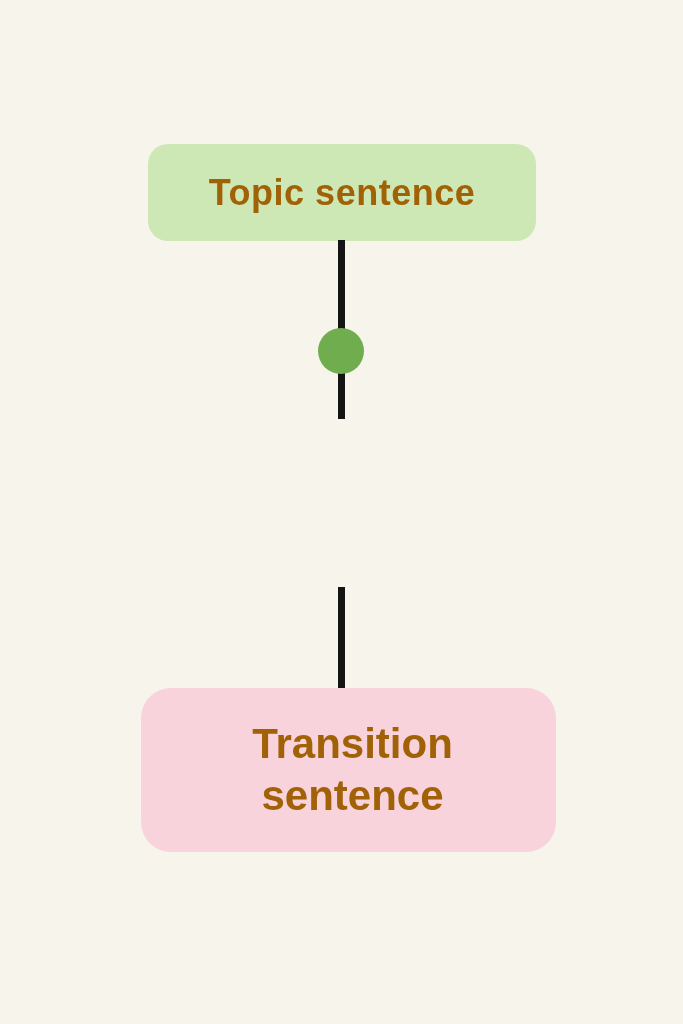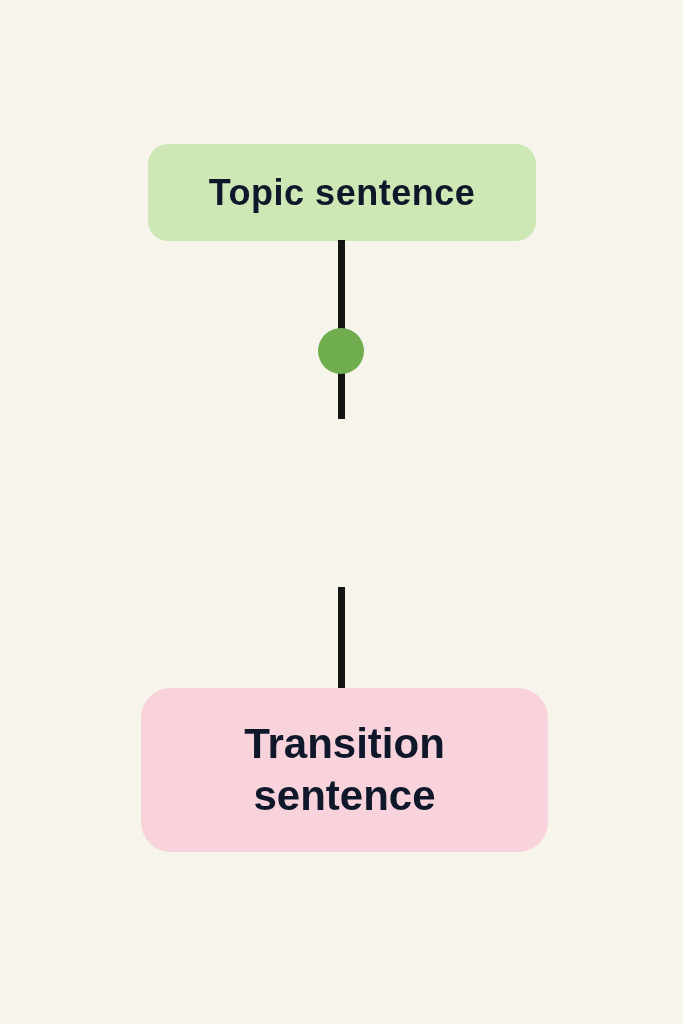--- a/index.html
+++ b/index.html
@@ -14,21 +14,21 @@
     width: 683px;
     height: 1024px;
     overflow: hidden;
   }
   .node {
     position: absolute;
     display: flex;
     align-items: center;
     justify-content: center;
     text-align: center;
-    color: #0f172a;
+    color: #a16207;
     font-weight: 600;
   }
   .node .label {
     display: block;
   }
   .node-topic {
     left: 148px;
     top: 144px;
     width: 388px;
     height: 97px;
@@ -91,17 +91,17 @@
     <span class="label">Topic sentence</span>
   </div>
 
   <div class="connector connector-top" style="background: rgb(20, 20, 20);"></div>
 
   <div class="dot" style="background: rgb(111, 173, 78);"></div>
 
 
   <div class="connector connector-bottom" style="background: rgb(20, 20, 20);"></div>
 
-  <div class="node node-transition" style="background: rgb(249, 211, 220);">
+  <div class="node node-transition" style="background: rgb(249, 211, 220); padding-left: 8px;">
     <span class="label">Transition sentence</span>
   </div>
 
 </div>
 
 </body></html>

